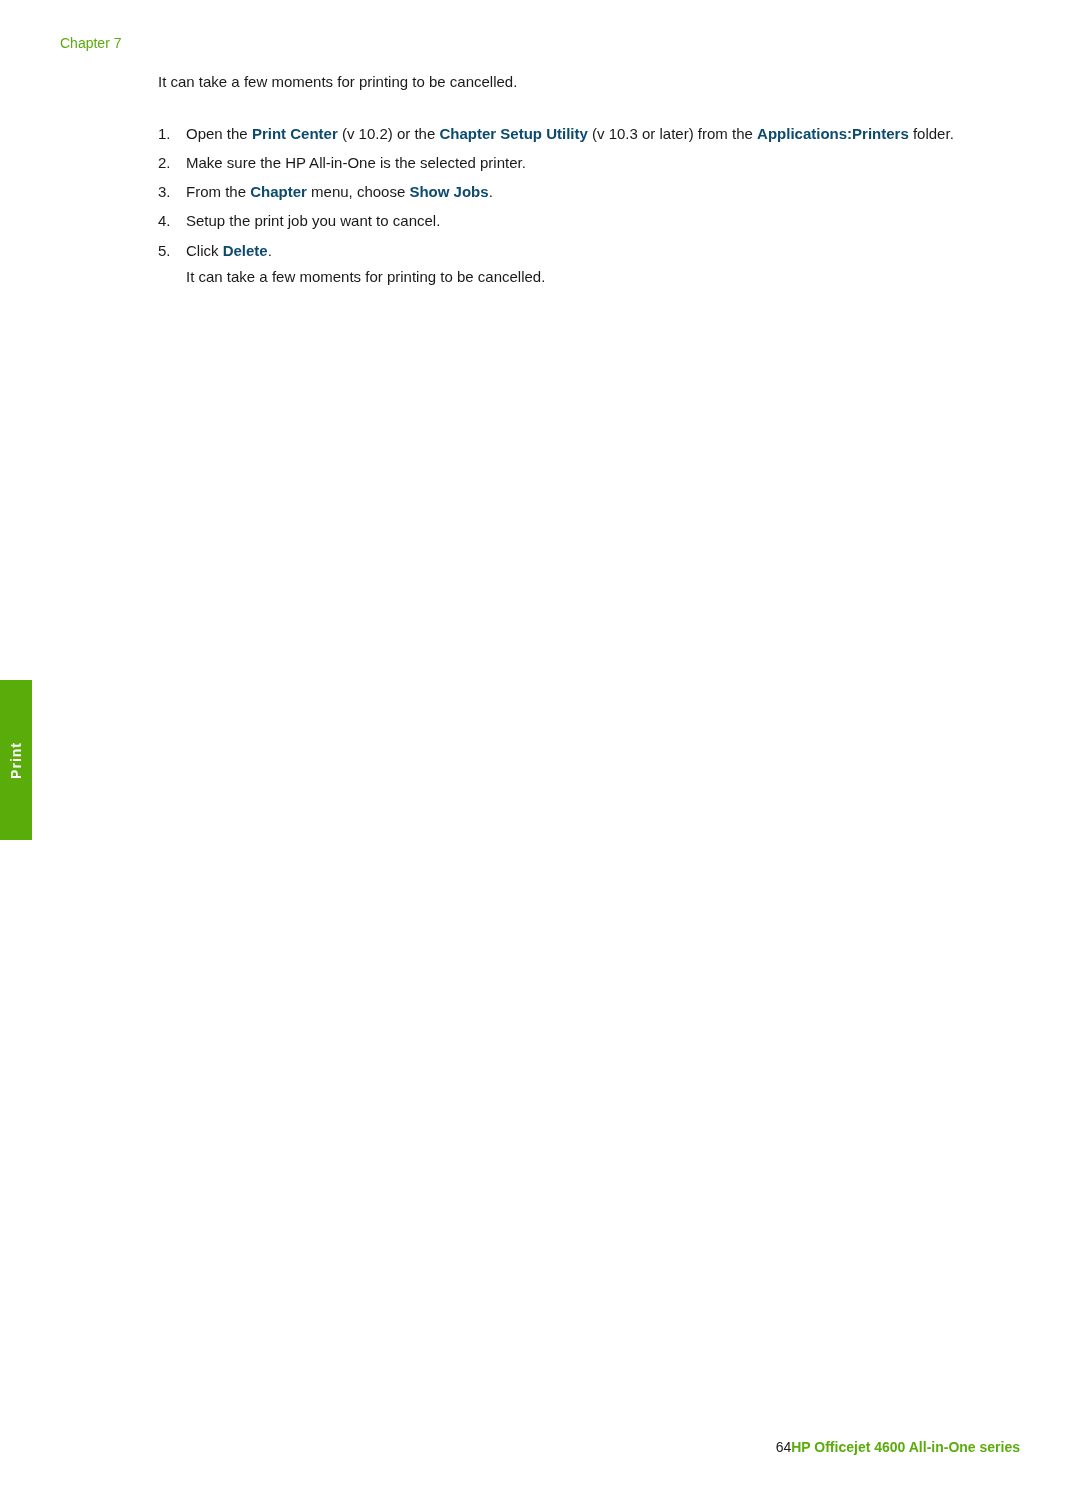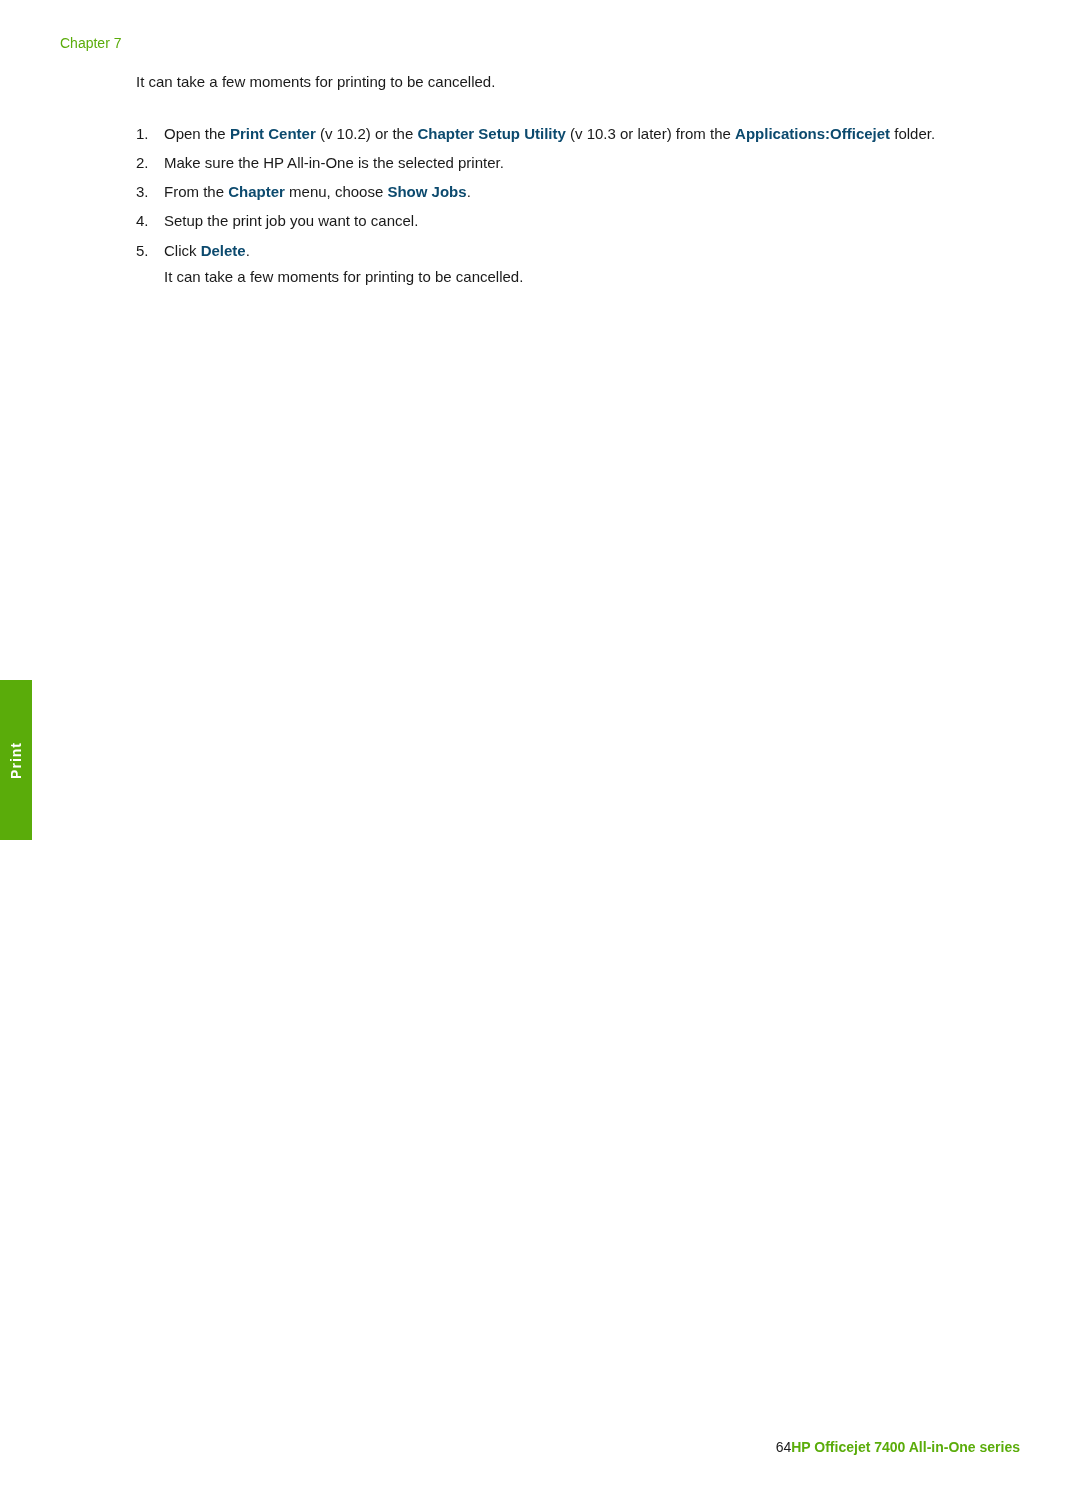--- a/index.html
+++ b/index.html
@@ -25,21 +25,21 @@
       padding: 35px 60px 60px 60px;
     }
 
     .chapter-label {
       color: #5aac0a;
       font-size: 14px;
       margin-bottom: 20px;
     }
 
     .main-content {
-      margin-left: 76px;
+      margin-left: 98px;
       margin-right: 60px;
     }
 
     .intro-text {
       font-size: 15px;
       color: #1a1a1a;
       margin-bottom: 28px;
       line-height: 1.5;
     }
 
@@ -141,21 +141,21 @@
   <div class="main-content">
 
     <p class="intro-text">It can take a few moments for printing to be cancelled.</p>
 
 
     <ol class="ordered-list">
 
       <li>
         <span class="list-number">1.</span>
         <span class="list-content">
-          Open the <span class="green-link">Print Center</span> (v 10.2) or the <span class="green-link">Chapter Setup Utility</span> (v 10.3 or later) from the <span class="green-link">Applications:Officejet</span> folder.
+          Open the <span class="green-link">Print Center</span> (v 10.2) or the <span class="green-link">Chapter Setup Utility</span> (v 10.3 or later) from the <span class="green-link">Applications:Printers</span> folder.
         </span>
       </li>
 
       <li>
         <span class="list-number">2.</span>
         <span class="list-content">
           Make sure the HP All-in-One is the selected printer.
         </span>
       </li>
 
@@ -188,16 +188,16 @@
     </ol>
 
   </div>
 
   <div class="side-tab">
     <span class="side-tab-text">Print</span>
   </div>
 
   <div class="footer">
     <span class="footer-page">64</span>
-    <span class="footer-product">HP Officejet 7400 All-in-One series</span>
+    <span class="footer-product">HP Officejet 4600 All-in-One series</span>
   </div>
 
 </div>
 
 </body></html>

